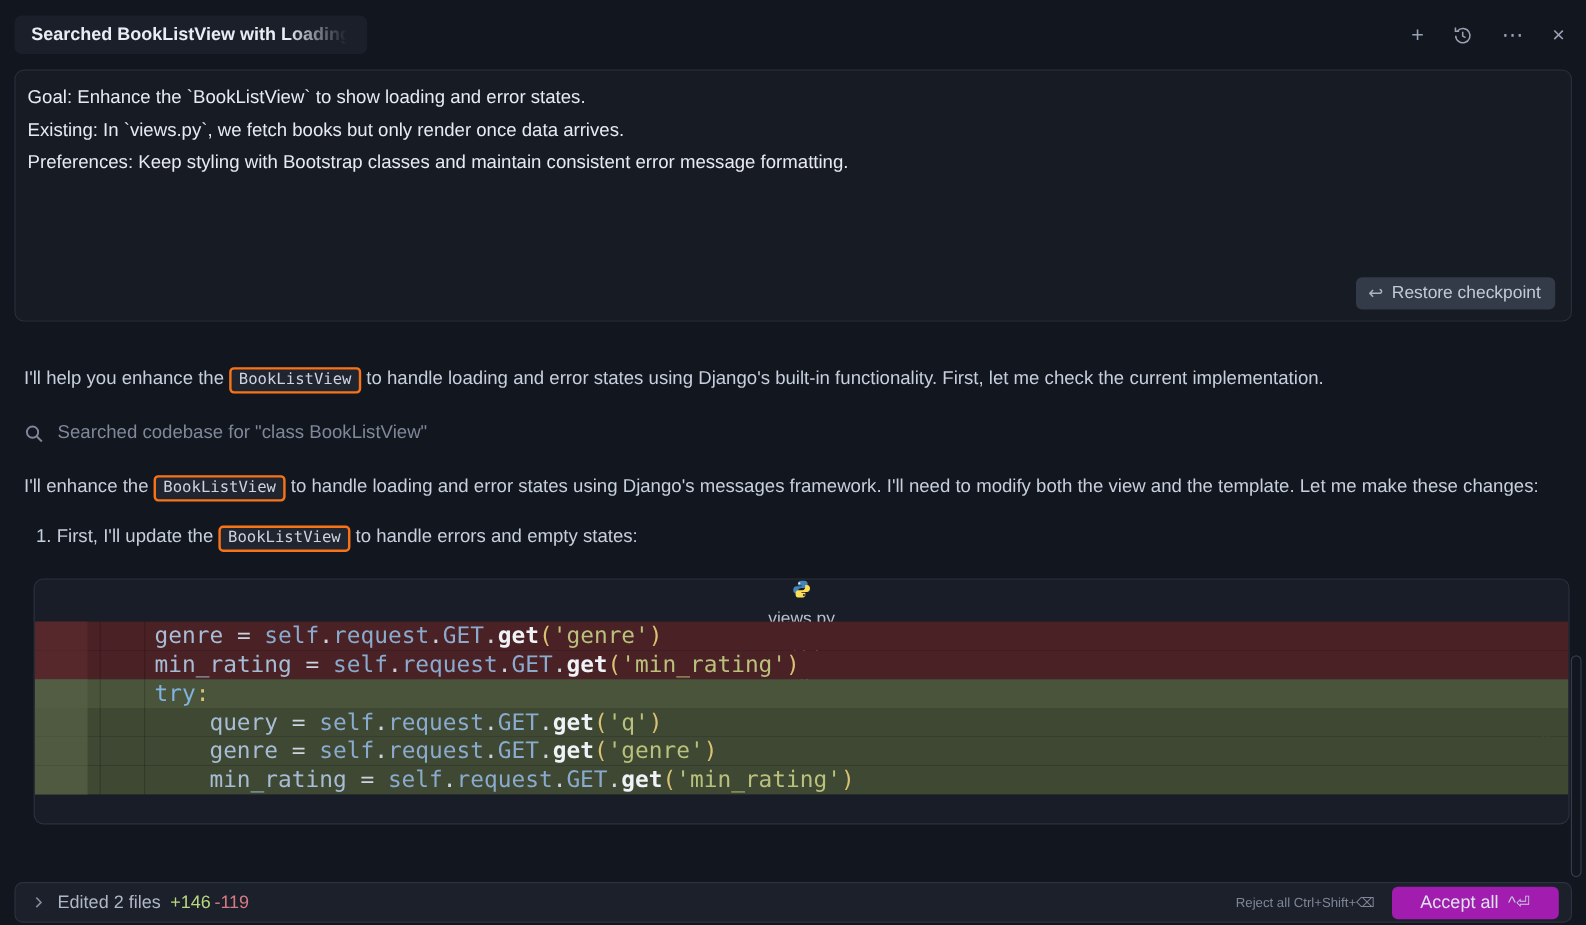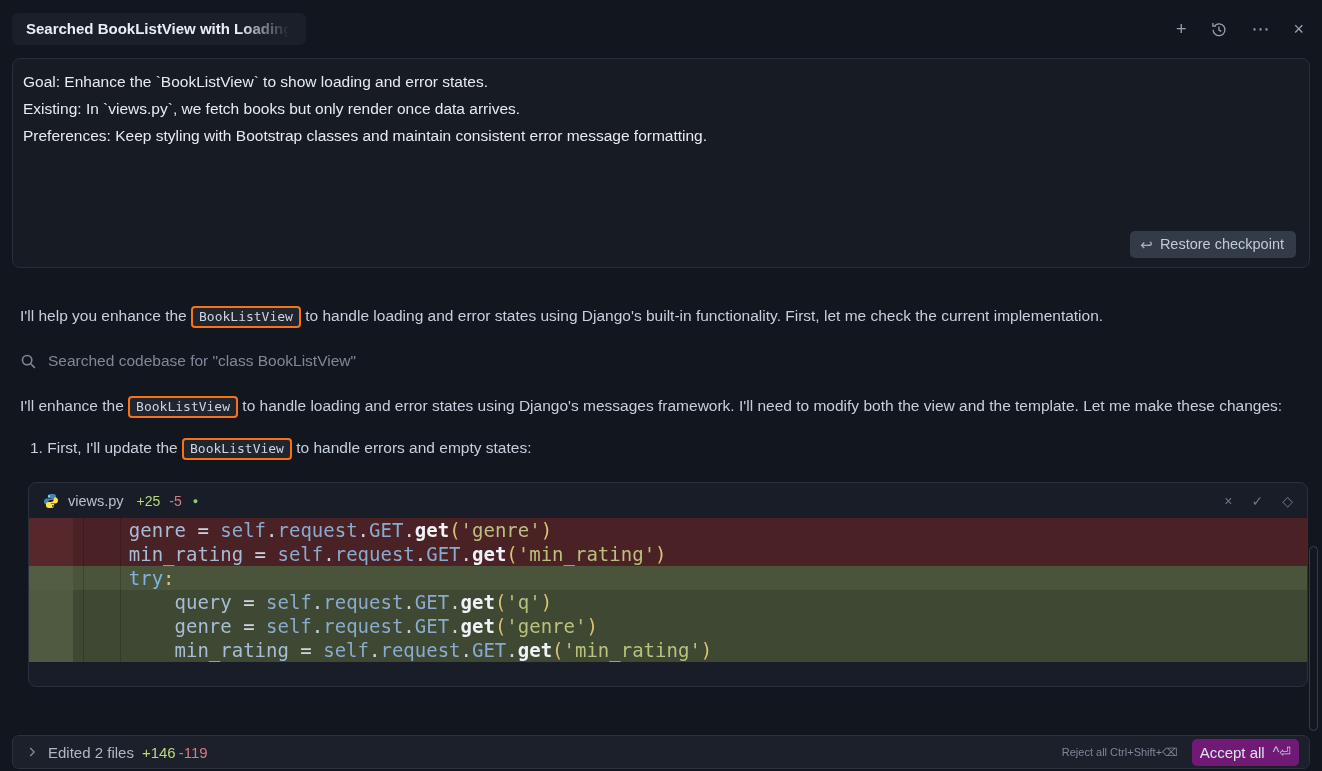--- a/index.html
+++ b/index.html
@@ -47,21 +47,21 @@
     padding:1px 6px 2px 6px; color:#ccd4e0; white-space:nowrap;
   }
   .search-row{ margin-top:21px; display:flex; align-items:center; gap:11px; cursor:pointer; }
   .search-text{ color:#7f8899; font-size:15.5px; }
   .list-item{ margin-top:14px; margin-left:10px; font-size:15.5px; line-height:26px; color:#c6cfdc; }
   
   .code-block{
     margin:20px 14px 0 28px; height:205px; overflow:hidden;
     background:#191d27; border:1px solid #2a303d; border-radius:8px;
   }
-  .code-header{ height:35px; display:flex; align-items:center; padding:0 14px; gap:9px; }
+  .code-header{ height:35px; display:flex; align-items:center; padding:0 14px; gap:9px;flex-direction:column; }
   .py-icon svg{ display:block; }
   .file-name{ color:#b7c0cd; font-size:14.5px; cursor:pointer; }
   .diff-add{ color:#b9d77f; font-size:14px; margin-left:4px; }
   .diff-del{ color:#d87a82; font-size:14px; }
   .mod-dot{ color:#8fca7f; font-size:9px; margin-left:2px; }
   .code-actions{ margin-left:auto; display:flex; align-items:center; gap:19px; }
   .ca-icon{ color:#6e7786; font-size:14px; line-height:1; cursor:pointer; }
   .code-body{ position:relative; }
   .guide{ position:absolute; top:0; bottom:0; width:1px; background:rgba(0,0,0,0.18); z-index:2; }
   .guide.g1{ left:54px; } .guide.g2{ left:91px; }
@@ -85,21 +85,21 @@
     background:#1b202b; border:1px solid #2b313e; border-radius:7px;
     display:flex; align-items:center; padding:0 10px 0 12px;
   }
   .f-chevron{ color:#828b9b; display:flex; align-items:center; cursor:pointer; }
   .f-edited{ color:#aeb7c5; font-size:15px; margin-left:9px; }
   .f-add{ color:#b9d77f; font-size:15px; margin-left:8px; }
   .f-del{ color:#d87a82; font-size:15px; margin-left:3px; }
   .f-right{ margin-left:auto; display:flex; align-items:center; gap:14px; }
   .reject-btn{ color:#7e8798; font-size:11px; cursor:pointer; }
   .accept-btn{
-    background:#701a75; border-radius:5px; padding:5px 8px;
+    background:#a21caf; border-radius:5px; padding:5px 24px;
     display:flex; align-items:center; gap:8px; cursor:pointer;
   }
   .accept-label{ color:#dde3ec; font-size:15px; }
   .accept-shortcut{ color:#c4ccd9; font-size:14px; }
 </style>
 </head>
 <body>
 
 <div class="topbar">
   <div class="title-pill">

